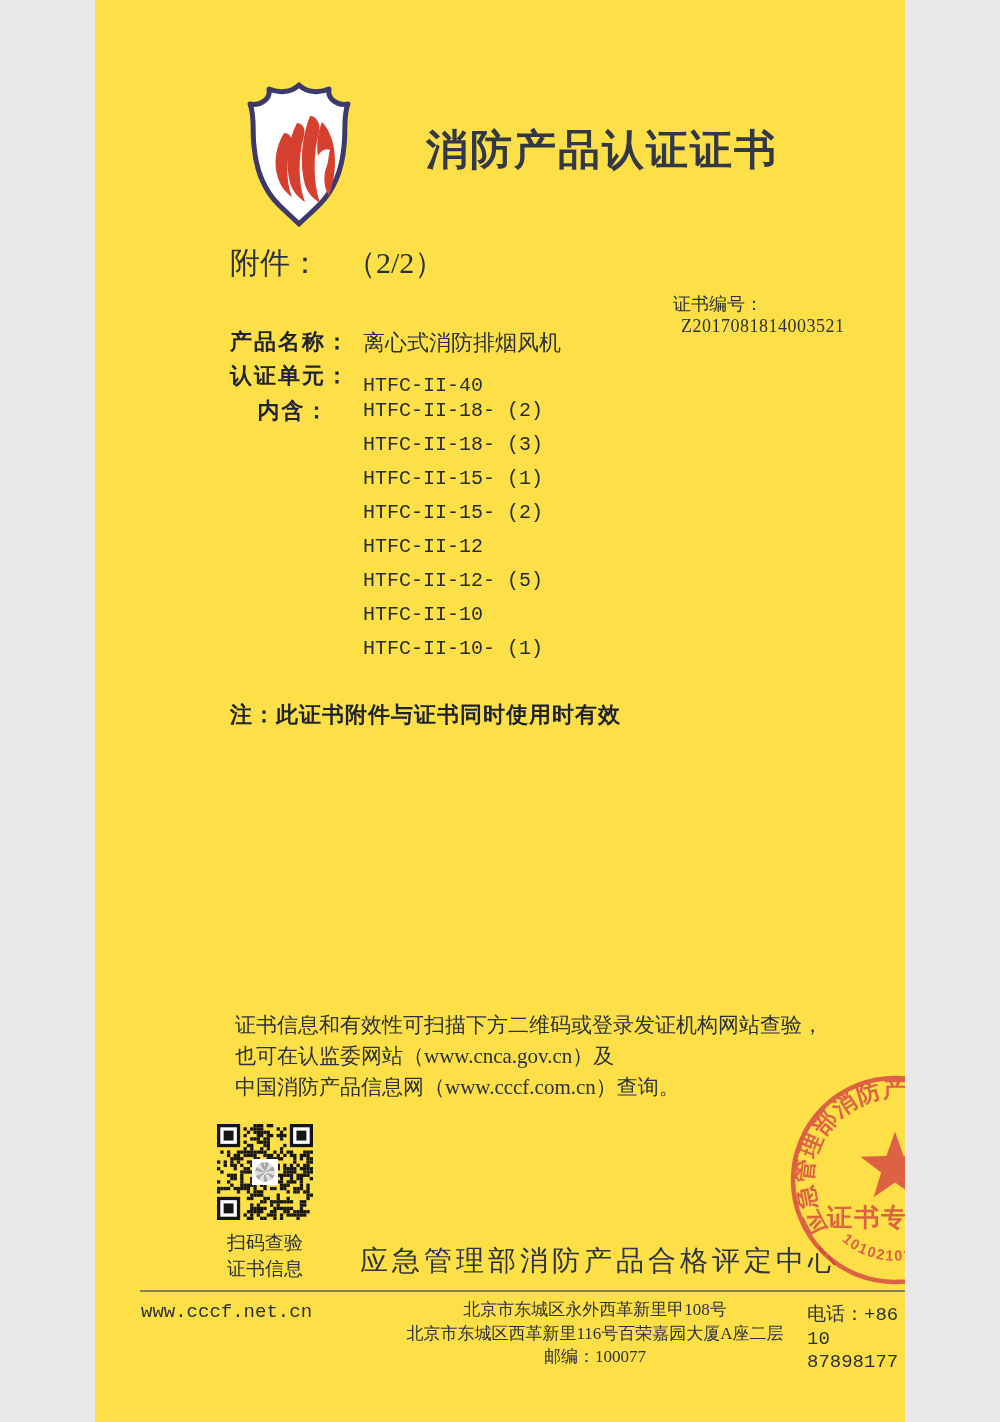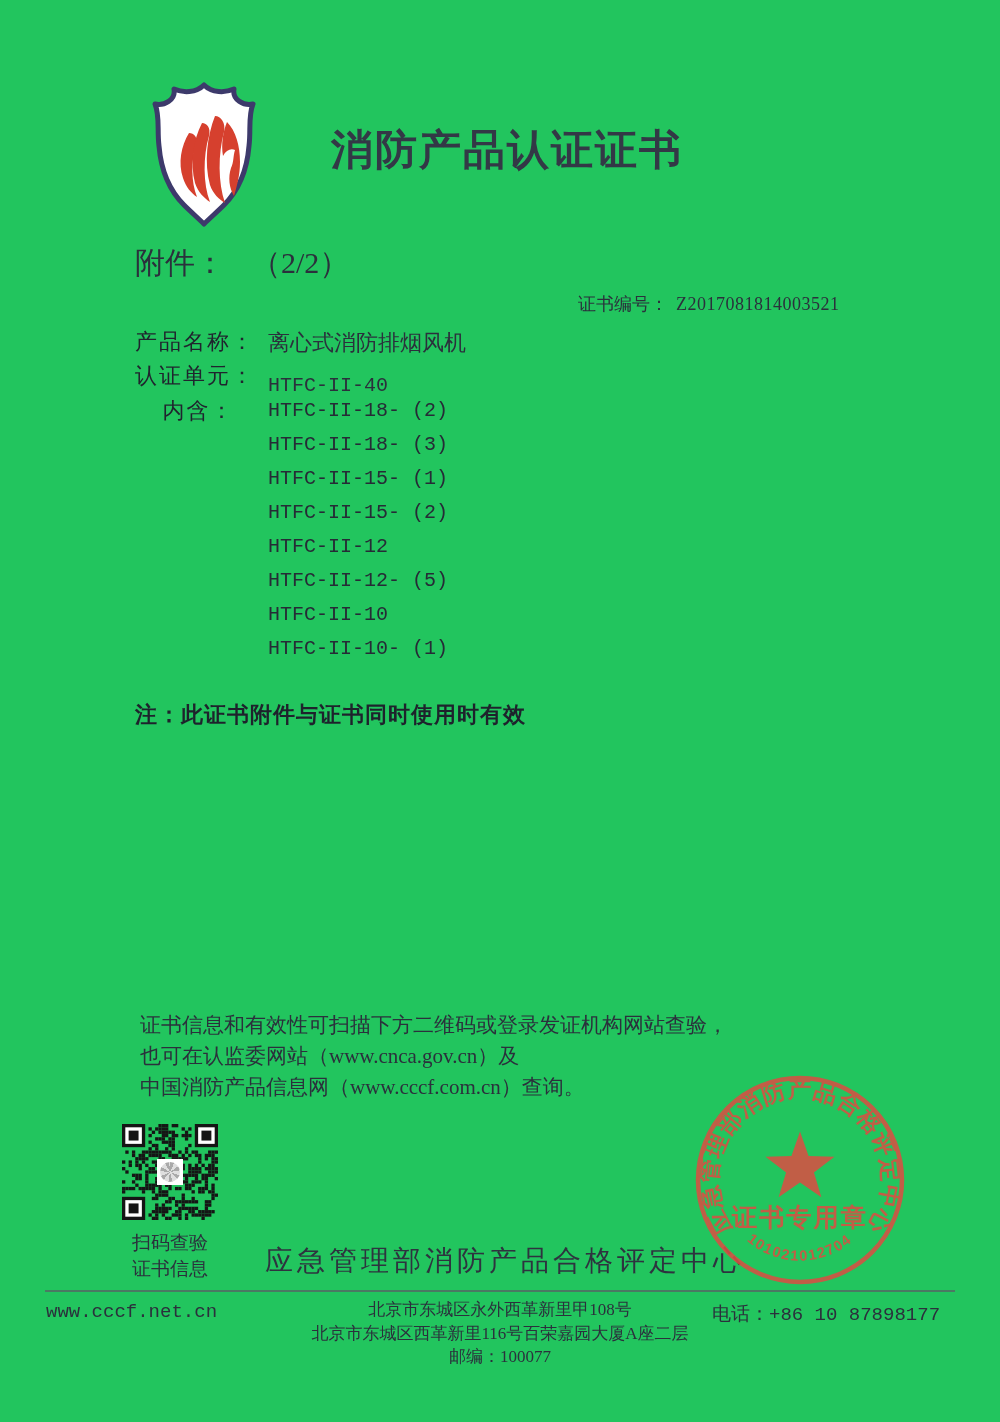--- a/index.html
+++ b/index.html
@@ -1,23 +1,23 @@
 <!DOCTYPE html>
 <html><head>
 <meta charset="utf-8">
 <style>
   * { margin: 0; padding: 0; box-sizing: border-box; }
   html, body { background: #e8e8e8; }
   body { font-family: "Liberation Serif", "DejaVu Serif", serif; }
   .page {
     position: relative;
-    width: 1000px;
+    width: 810px;
     height: 1422px;
     margin: 0 auto;
-    background: #22c55e;
+    background: #fde047;
     color: #262b36;
     overflow: hidden;
   }
   .abs { position: absolute; }
 
   
   .logo { left: 143px; top: 78px; width: 122px; height: 155px; }
   .title {
     left: 0; top: 122px; width: 1014px;
     text-align: center;
@@ -29,21 +29,21 @@
   }
 
   
   .attachment { left: 135px; top: 243px; font-size: 30px; color: #2b303c; }
   .attachment .val { margin-left: 26px; }
   .certno { left: 578px; top: 292px; font-size: 18px; color: #2b303c; }
   .certno .val { margin-left: 8px; letter-spacing: 0.5px; }
 
   
   .field-label {
-    font-size: 22px; font-weight: 400; letter-spacing: 2px; color: #20242e;
+    font-size: 22px; font-weight: 700; letter-spacing: 2px; color: #20242e;
     white-space: nowrap;
   }
   .field-value { font-size: 22px; color: #2b303c; white-space: nowrap; text-align: right; }
   .code { font-family: "Liberation Mono", monospace; font-size: 20px; letter-spacing: 0px; }
   .row-product-label { left: 135px; top: 327px; }
   .row-product-value { left: 268px; top: 328px; }
   .row-unit-label    { left: 135px; top: 361px; }
   .row-unit-value    { left: 268px; top: 374px; }
   .contains-label    { left: 135px; top: 396px; width: 127px; text-align: center; }
   .contains-list     { left: 268px; top: 398px; }

